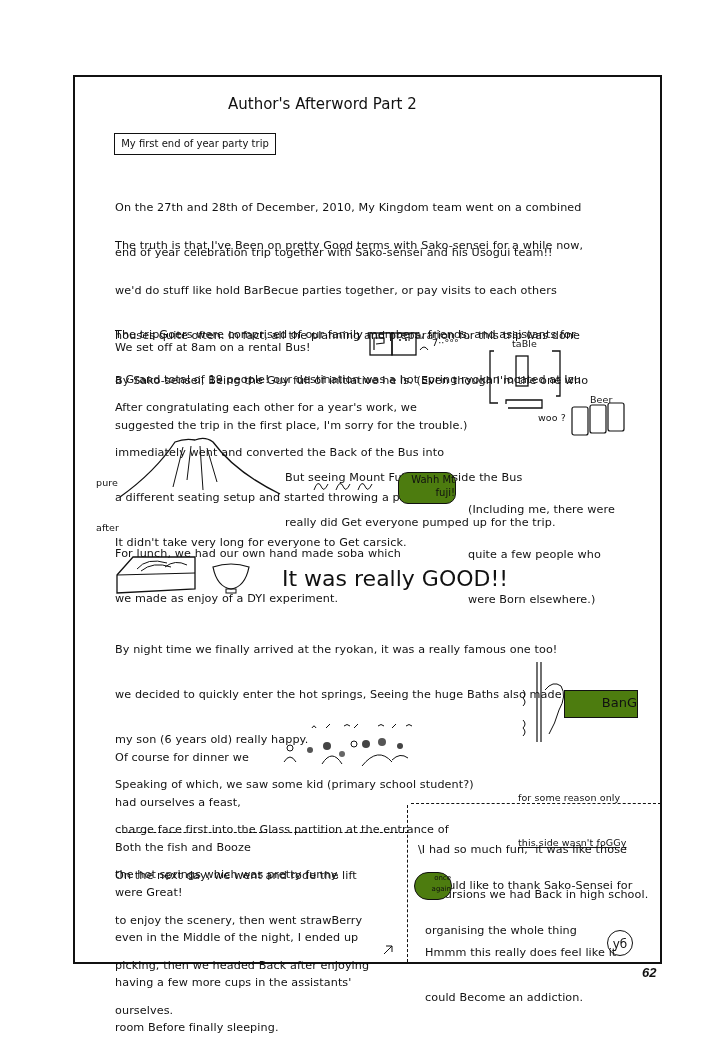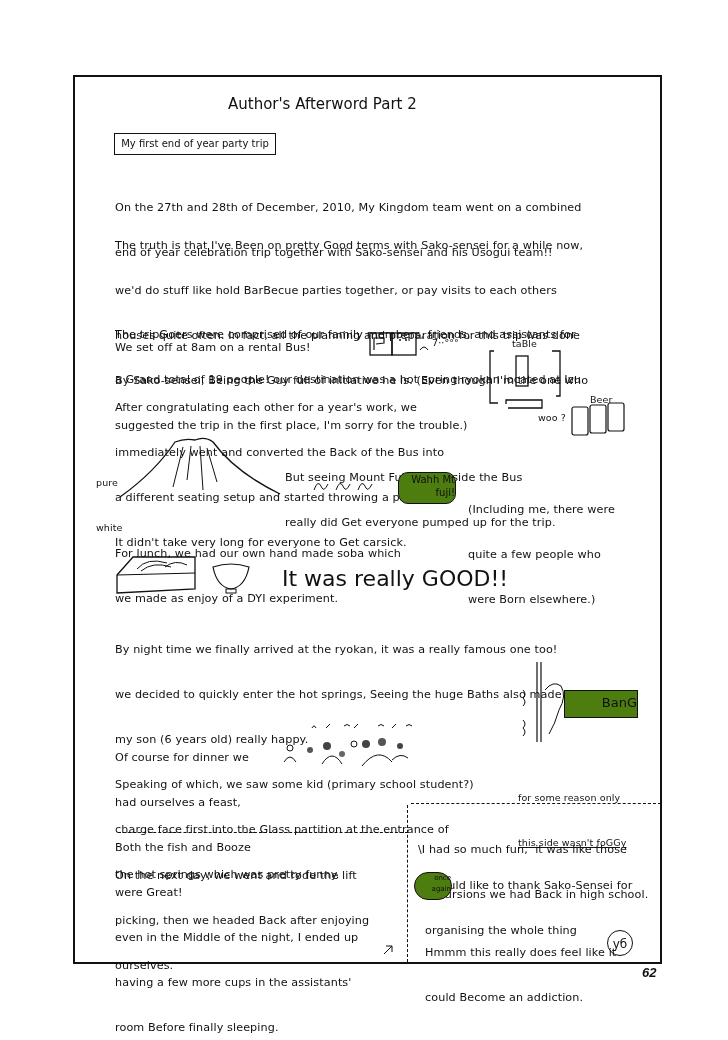--- a/index.html
+++ b/index.html
@@ -78,21 +78,21 @@
 <div class="t small" style="left:590px;top:392px">Beer</div>
 <div class="t small" style="left:538px;top:410px">woo ?</div>
 <svg style="left:570px;top:403px" width="64" height="36">
   <rect x="2" y="4" width="16" height="28" rx="2" fill="none" stroke="#111" stroke-width="1.2"></rect>
   <rect x="20" y="2" width="16" height="28" rx="2" fill="none" stroke="#111" stroke-width="1.2"></rect>
   <rect x="38" y="0" width="16" height="28" rx="2" fill="none" stroke="#111" stroke-width="1.2"></rect>
 </svg>
 
 <div class="t small" style="left:96px;top:445px">
   <div>pure</div>
-  <div>white</div>
+  <div>after</div>
 </div>
 <svg style="left:115px;top:432px" width="170" height="70">
   <path d="M5 65 Q40 40 60 10 Q70 6 80 8 Q90 4 98 10 Q120 40 165 62" fill="none" stroke="#111" stroke-width="1.3"></path>
   <path d="M68 15 L58 55 M76 14 L72 48 M85 14 L88 58 M92 16 L102 50" fill="none" stroke="#111" stroke-width="1"></path>
 </svg>
 
 <div class="t" style="left:285px;top:440px">
   <div>But seeing Mount Fuji from inside the Bus</div>
   <div>really did Get everyone pumped up for the trip.</div>
 </div>
@@ -167,20 +167,21 @@
     <circle cx="118" cy="24" r="3" fill="#444"></circle>
   <path d="M2 40 q6 -10 12 0 M40 42 q10 -16 20 0 M80 44 q16 -20 30 -4 M110 38 q8 -8 16 -2" fill="none" stroke="#111" stroke-width="1"></path>
 </svg>
 
 <div class="dash-h" style="left:118px;top:832px;width:290px"></div>
 <div class="dash-v" style="left:407px;top:805px;height:157px"></div>
 <div class="dash-h" style="left:411px;top:803px;width:250px"></div>
 
 <div class="t" style="left:115px;top:838px">
   <div>On the next day, we went and rode the lift</div>
+  <div>to enjoy the scenery, then went strawBerry</div>
   <div>picking, then we headed Back after enjoying</div>
   <div>ourselves.</div>
   
   
   
   
 </div>
 <svg style="left:382px;top:944px" width="12" height="12">
   <path d="M2 10 L10 2 M4 2 L10 2 L10 8" fill="none" stroke="#111" stroke-width="1"></path>
 </svg>

